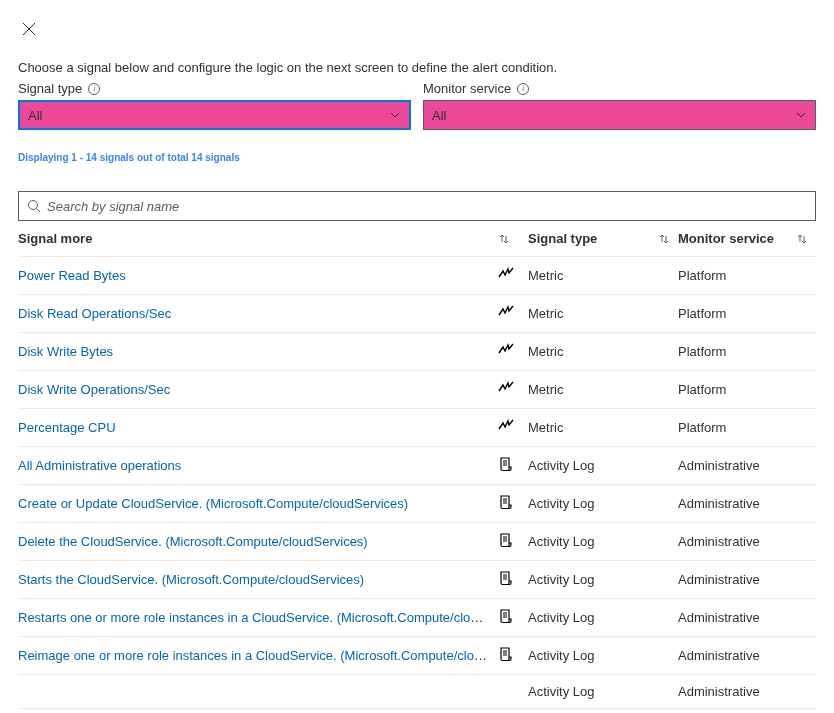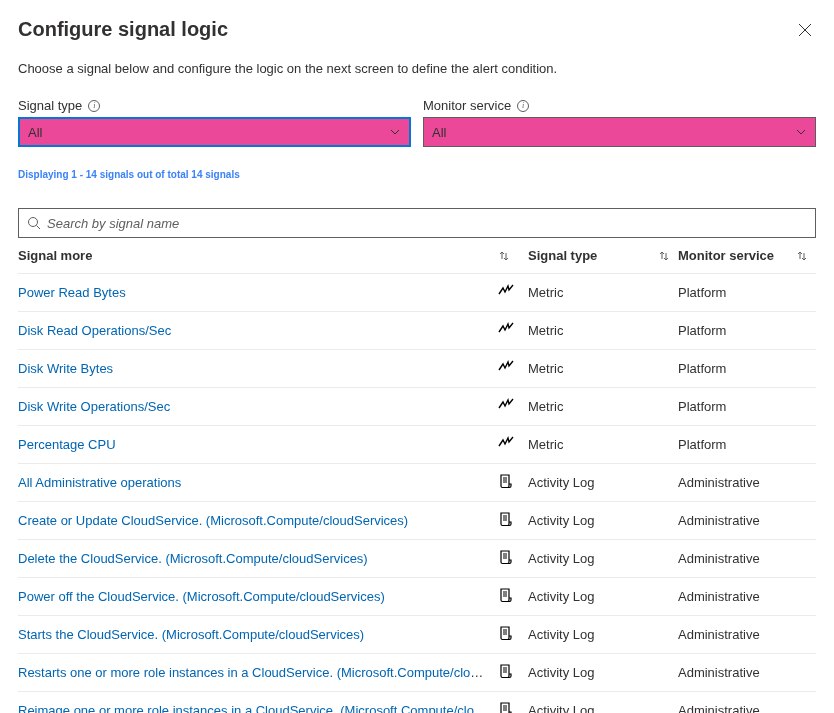--- a/index.html
+++ b/index.html
@@ -7,21 +7,21 @@
       font-family: "Segoe UI", -apple-system, sans-serif;
       font-size: 13px;
       color: #323130;
       padding: 18px;
       background: #fff;
       width: 834px;
     }
     .header { display: flex; justify-content: space-between; align-items: center; margin-bottom: 20px; }
     .title { font-size: 20px; font-weight: 600; }
     .close-btn { background: none; border: none; cursor: pointer; padding: 4px; font-size: 16px; color: #323130; line-height: 1; }
-    .subtitle { font-size: 13px; color: #323130; margin-bottom: 22px; }
+    .subtitle { font-size: 13px; color: #323130; margin-bottom: 6px; }
     .filters { display: flex; gap: 12px; margin-bottom: 22px; }
     .filter { flex: 1; }
     .filter-label { display: flex; align-items: center; gap: 6px; font-size: 13px; margin-bottom: 4px; color: #323130; }
     .info-icon { width: 12px; height: 12px; border: 1px solid #605e5c; border-radius: 50%; display: inline-flex; align-items: center; justify-content: center; font-size: 8px; font-style: italic; font-family: Georgia, serif; color: #605e5c; cursor: default; }
     .select {
       width: 100%;
       height: 30px;
       border: 1px solid #605e5c;
       padding: 0 28px 0 8px;
       font-size: 13px;
@@ -71,21 +71,20 @@
     }
     .signal-link { color: #0065b3; text-decoration: none; cursor: pointer; }
     .signal-name-cell { max-width: 480px; overflow: hidden; text-overflow: ellipsis; white-space: nowrap; }
     .row-icon { display: inline-flex; align-items: center; justify-content: center; }
     svg { display: block; }
   </style>
 </head>
 <body>
 
 <div class="header">
-  <div class="title">Configure signal logic</div>
   <button class="close-btn">
     <span>
       <svg width="14" height="14" viewBox="0 0 14 14">
           <path d="M1 1 L13 13 M13 1 L1 13" stroke="#323130" stroke-width="1" fill="none"></path>
         </svg>
     </span>
   </button>
 </div>
 
 <div class="subtitle">Choose a signal below and configure the logic on the next screen to define the alert condition.</div>
@@ -254,32 +253,20 @@
             <svg width="16" height="16" viewBox="0 0 16 16">
               <path d="M3 2 L11 2 L11 13 Q11 14.5 9.5 14.5 L4.5 14.5 Q3 14.5 3 13 Z" stroke="#000" stroke-width="1.2" fill="none"></path>
               <path d="M11 11 L13 11 L13 13 Q13 14.5 11.5 14.5 L9.5 14.5" stroke="#000" stroke-width="1.2" fill="none"></path>
               <path d="M5 5 L9 5 M5 7 L9 7 M5 9 L9 9" stroke="#000" stroke-width="1"></path>
             </svg>
           </span></td>
         <td>Activity Log</td>
         <td>Administrative</td>
       </tr>
       <tr>
-        <td class="signal-name-cell"><a class="signal-link" title="Power off the CloudService. (Microsoft.Compute/cloudServices)">Power off the CloudService. (Microsoft.Compute/cloudServices)</a></td>
-        <td><span class="row-icon">
-            <svg width="16" height="16" viewBox="0 0 16 16">
-              <path d="M3 2 L11 2 L11 13 Q11 14.5 9.5 14.5 L4.5 14.5 Q3 14.5 3 13 Z" stroke="#000" stroke-width="1.2" fill="none"></path>
-              <path d="M11 11 L13 11 L13 13 Q13 14.5 11.5 14.5 L9.5 14.5" stroke="#000" stroke-width="1.2" fill="none"></path>
-              <path d="M5 5 L9 5 M5 7 L9 7 M5 9 L9 9" stroke="#000" stroke-width="1"></path>
-            </svg>
-          </span></td>
-        <td>Activity Log</td>
-        <td>Administrative</td>
-      </tr>
-      <tr>
         <td class="signal-name-cell"><a class="signal-link" title="Starts the CloudService. (Microsoft.Compute/cloudServices)">Starts the CloudService. (Microsoft.Compute/cloudServices)</a></td>
         <td><span class="row-icon">
             <svg width="16" height="16" viewBox="0 0 16 16">
               <path d="M3 2 L11 2 L11 13 Q11 14.5 9.5 14.5 L4.5 14.5 Q3 14.5 3 13 Z" stroke="#000" stroke-width="1.2" fill="none"></path>
               <path d="M11 11 L13 11 L13 13 Q13 14.5 11.5 14.5 L9.5 14.5" stroke="#000" stroke-width="1.2" fill="none"></path>
               <path d="M5 5 L9 5 M5 7 L9 7 M5 9 L9 9" stroke="#000" stroke-width="1"></path>
             </svg>
           </span></td>
         <td>Activity Log</td>
         <td>Administrative</td>

